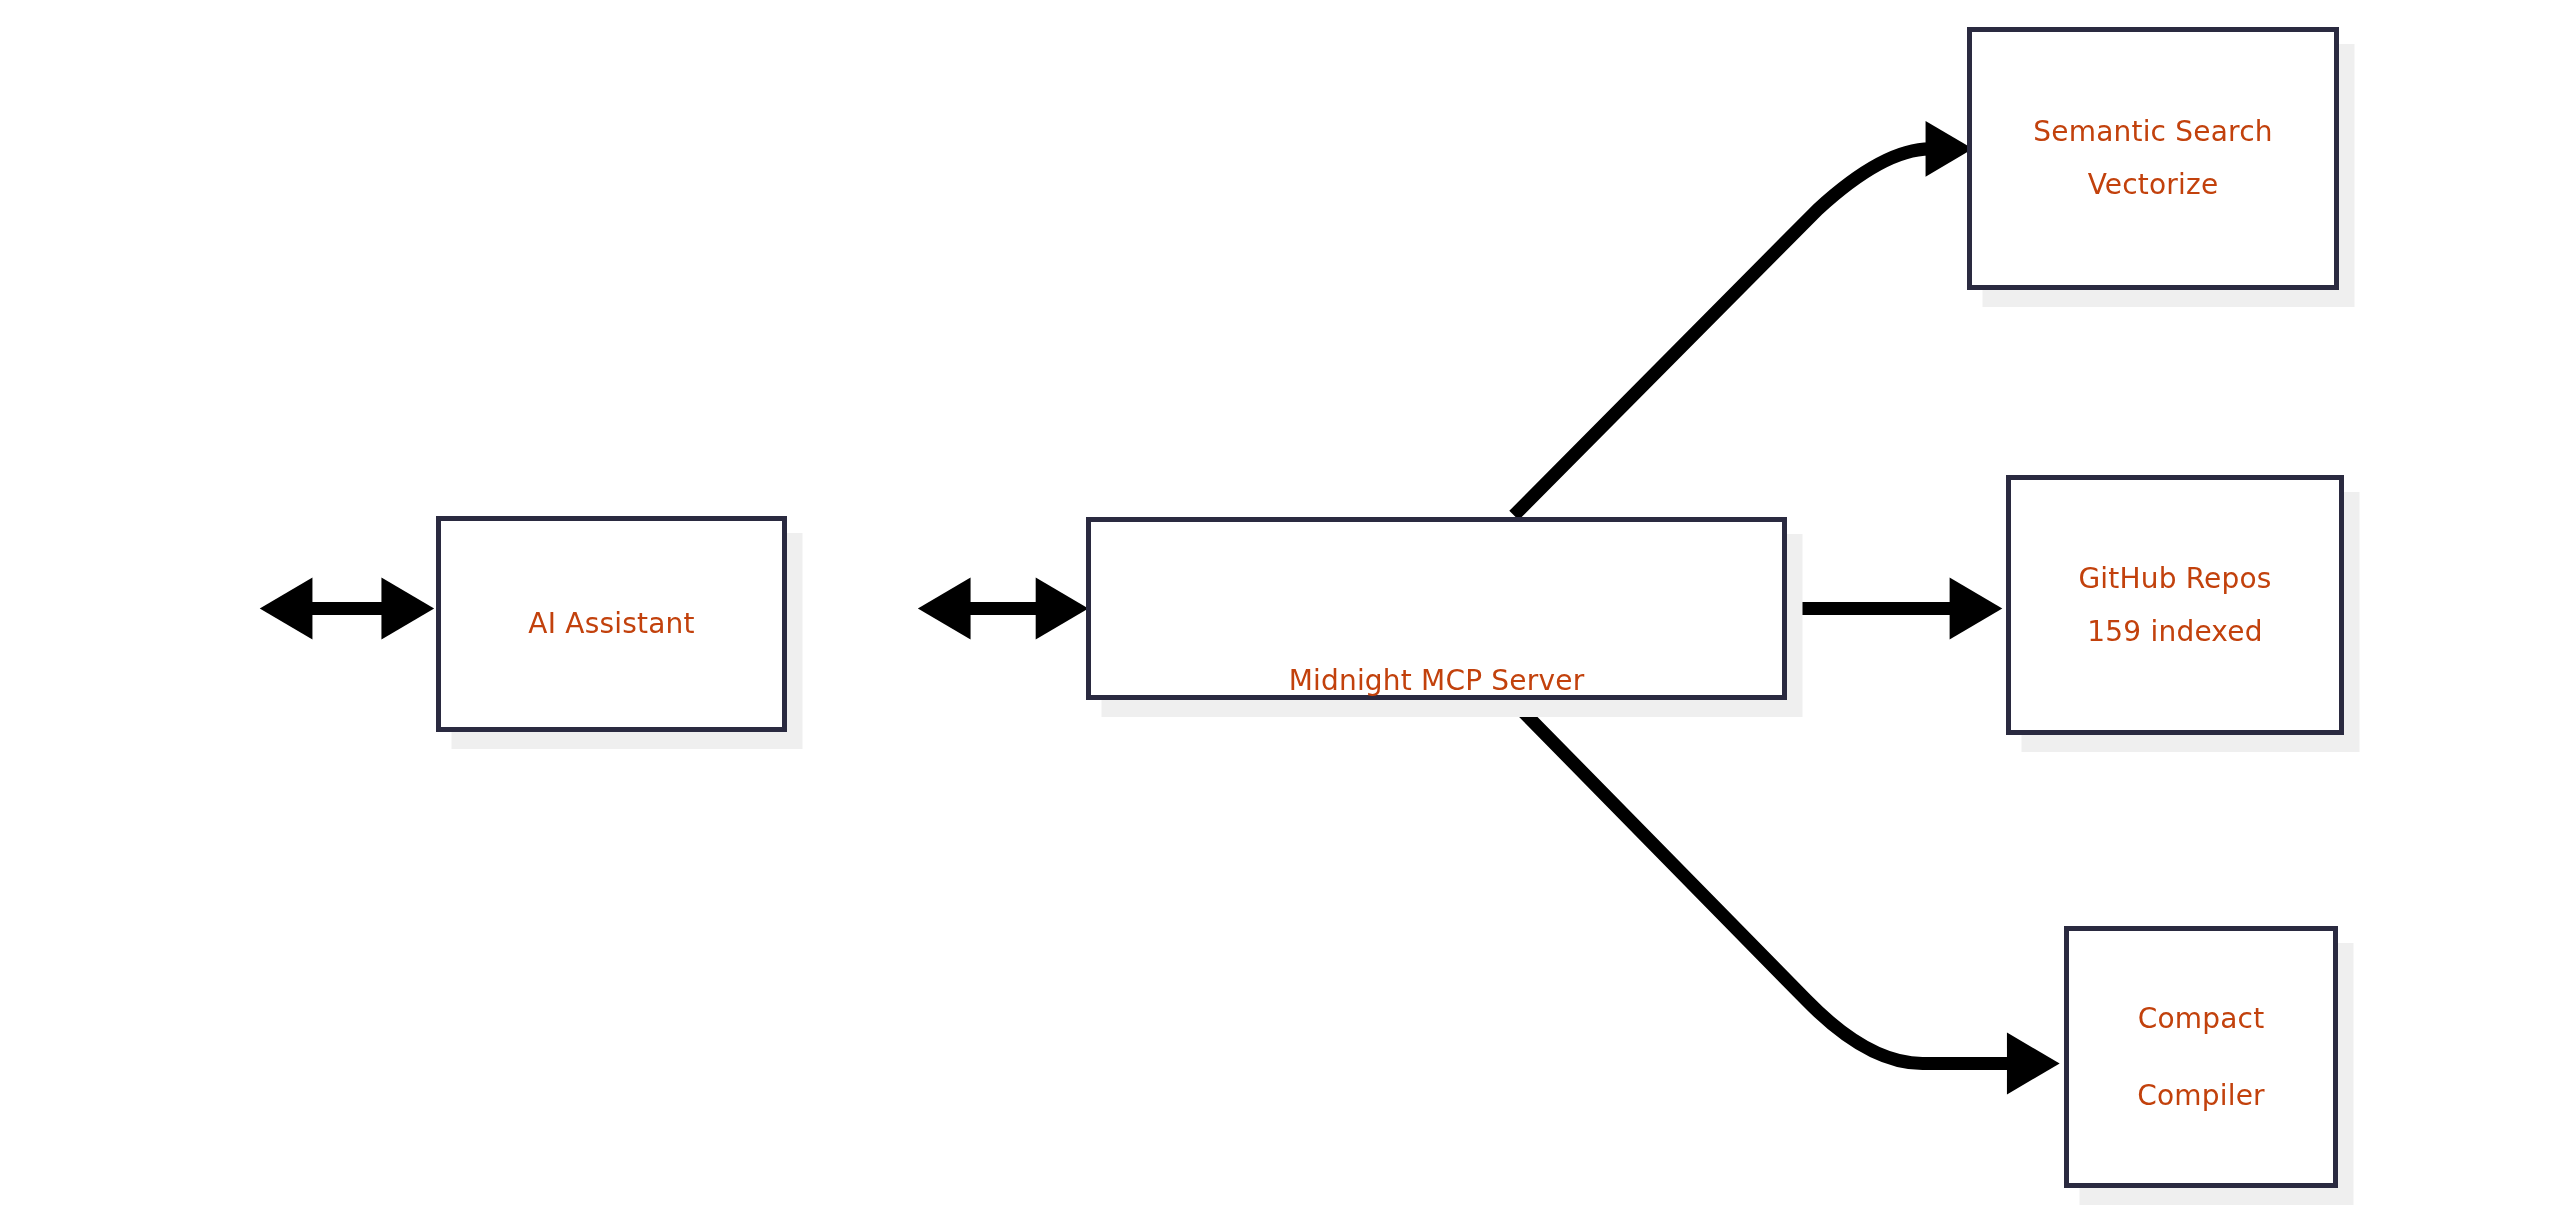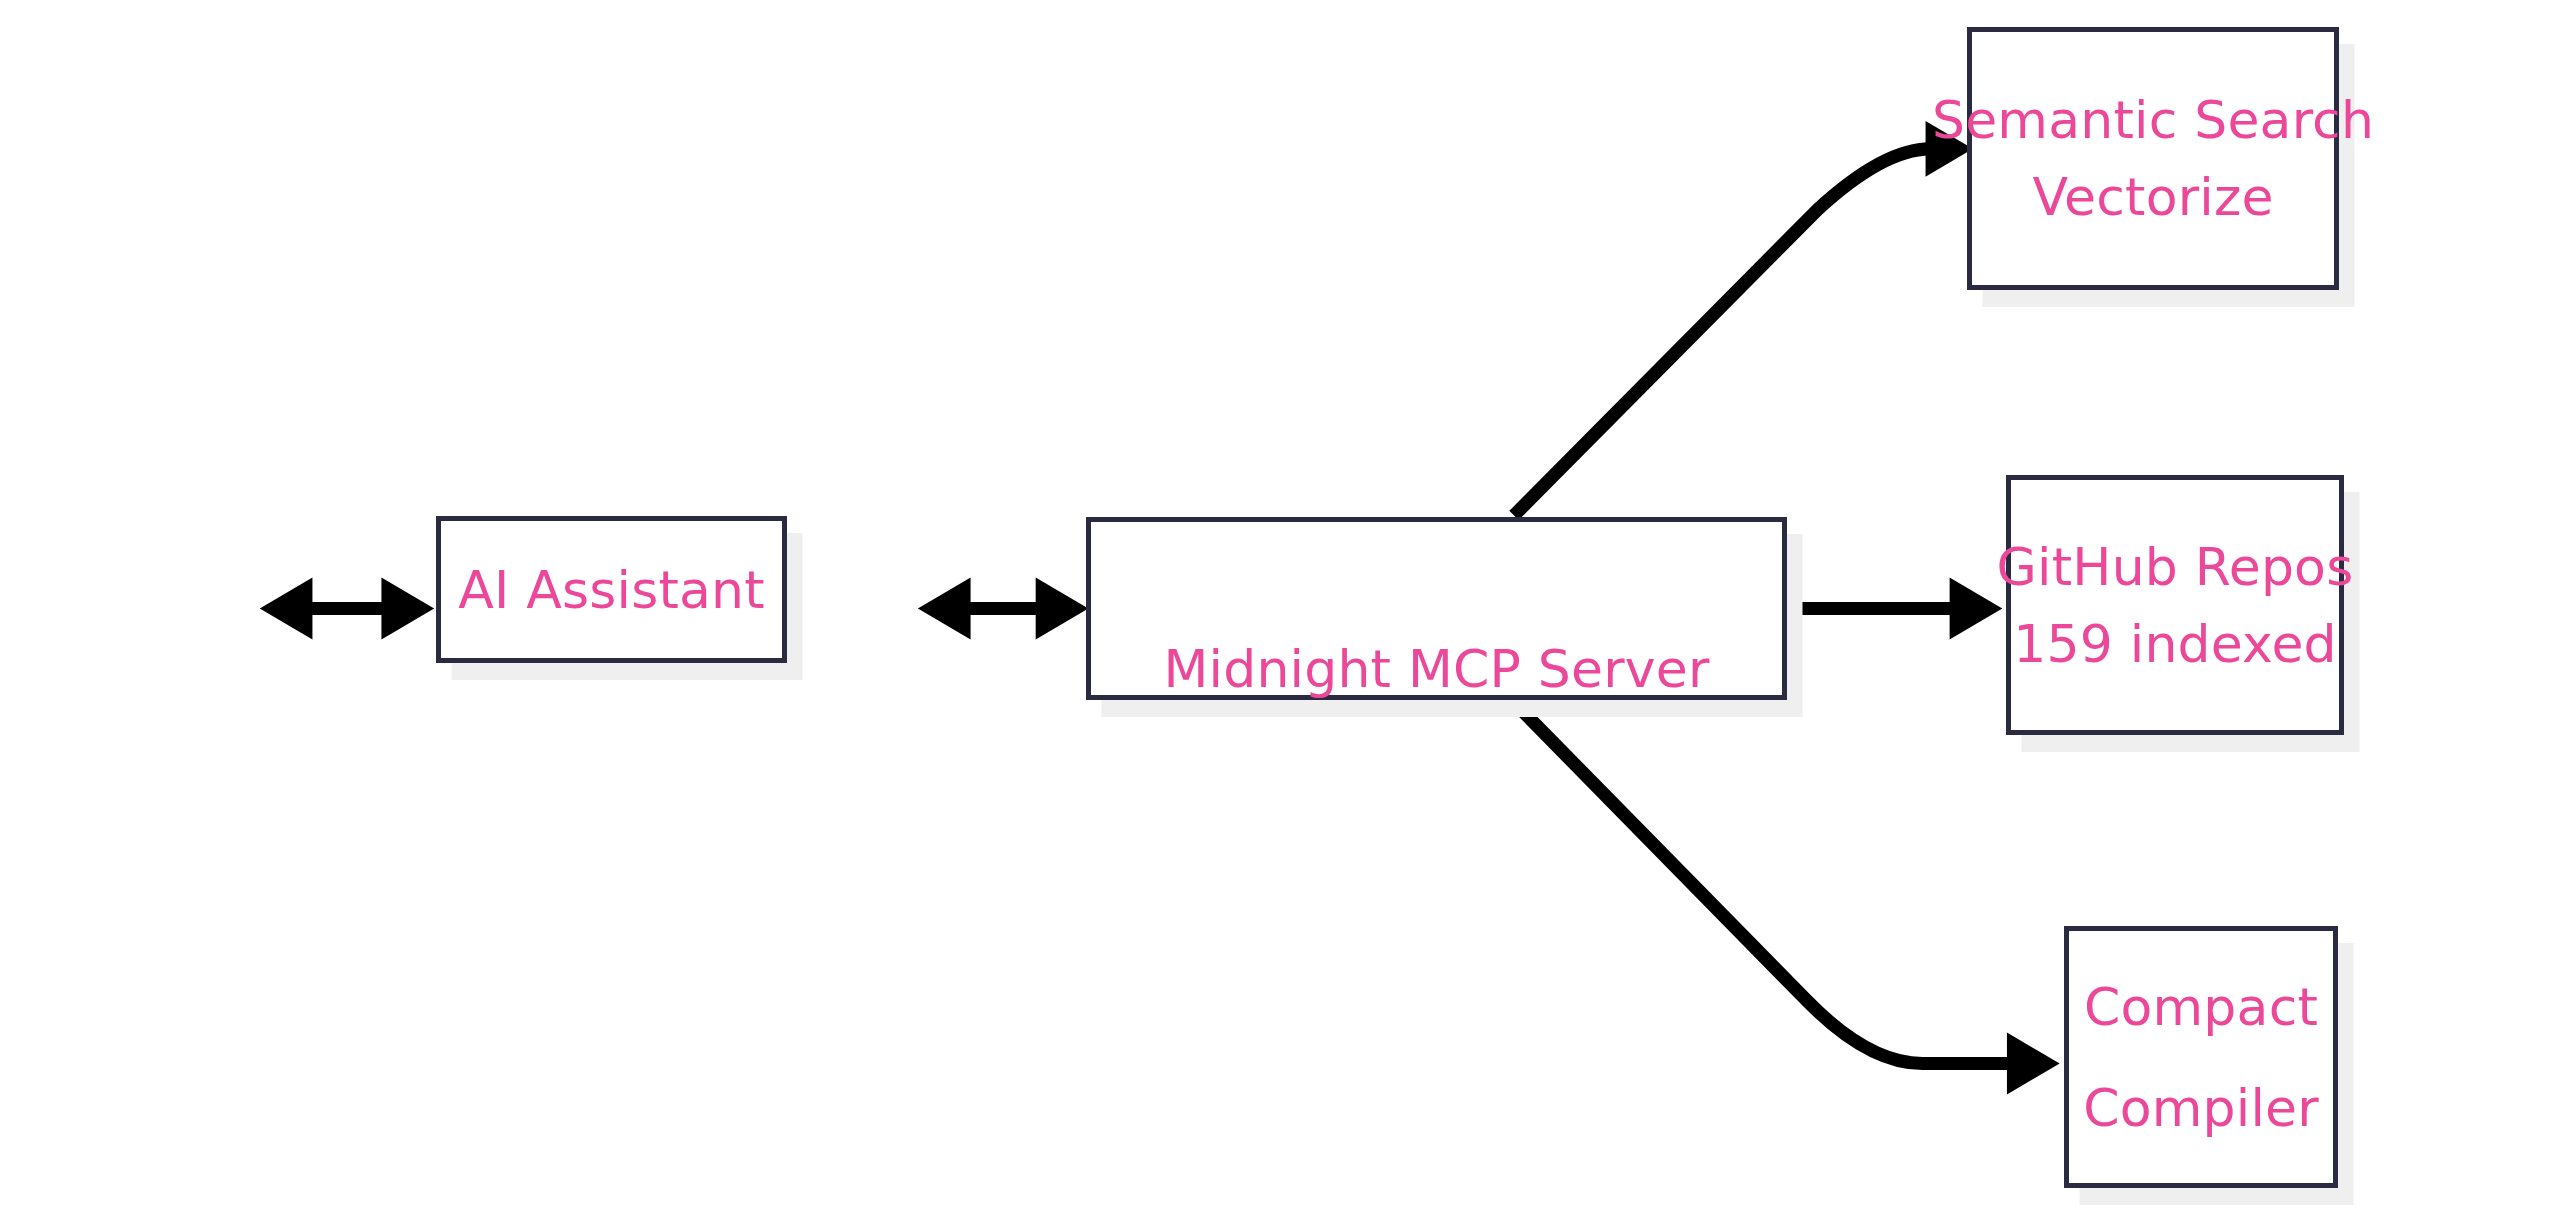--- a/index.html
+++ b/index.html
@@ -33,36 +33,36 @@
     background: #ffffff;
     border: 5.4px solid #2a2a40;
     display: flex;
     flex-direction: column;
     align-items: center;
     justify-content: center;
     box-shadow: 15.5px 17px 0 0 #efefef;
     z-index: 3;
   }
   .node-label {
-    color: #ec4899;
+    color: #c2410c;
     font-family: "DejaVu Sans", sans-serif;
-    font-size: 52px;
+    font-size: 28px;
     line-height: 1.0;
     font-weight: 400;
     letter-spacing: 0.2px;
     text-align: center;
     white-space: nowrap;
   }
   .node-label.second-line {
     margin-top: 25px;
   }
 
   
   #node-you            { left: 29.5px;   top: 518px;  width: 228px; height: 181px; }
-  #node-ai-assistant   { left: 436px;  top: 516px;  width: 351px; height: 147px; }
+  #node-ai-assistant   { left: 436px;  top: 516px;  width: 351px; height: 216px; }
   #node-mcp-server     { left: 1086px; top: 517px;  width: 701px; height: 183px; justify-content: flex-end; }
   #node-semantic-search{ left: 1967px; top: 27px;   width: 372px; height: 263px; }
   #node-github-repos   { left: 2006px; top: 475px;  width: 338px; height: 260px; }
   #node-compact-compiler{left: 2064px; top: 926px; width: 274px; height: 262px; gap: 24px; }
 </style>
 </head>
 <body>
 
 <div id="diagram-root">
 

